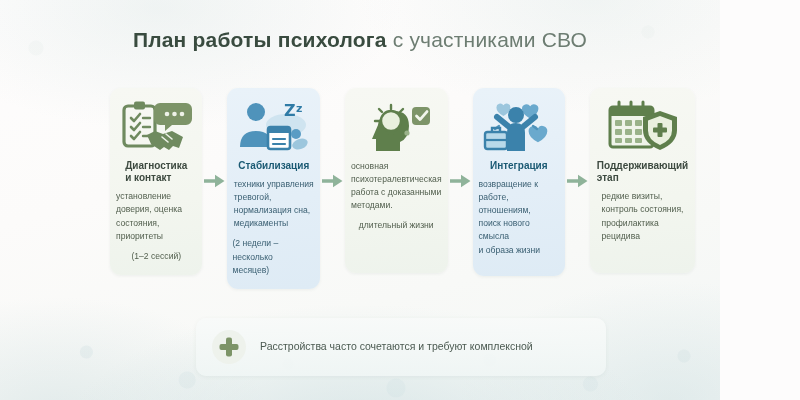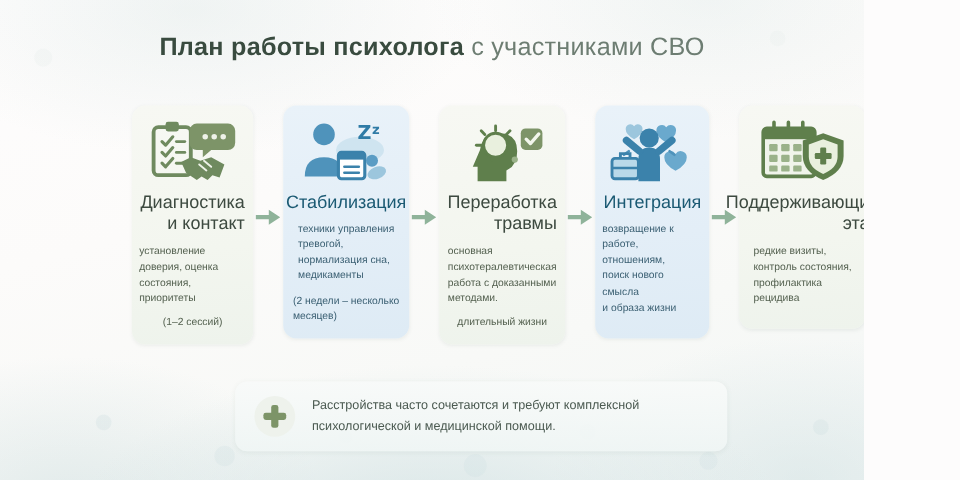--- a/index.html
+++ b/index.html
@@ -96,24 +96,24 @@
   }
   .card-icon {
     height: 58px;
     width: 76px;
     display: flex;
     align-items: center;
     justify-content: center;
     margin-bottom: 4px;
   }
   .card-title {
-    font-size: 15px;
-    font-weight: normal;
+    font-size: 10px;
+    font-weight: bold;
     line-height: 1.22;
-    text-align: right;
+    text-align: left;
     margin-bottom: 6px;
     padding: 0 2px;
   }
   .card.green .card-title { color: #3d4a40; }
   .card.blue  .card-title { color: #1b5a73; }
   .card-desc {
     font-size: 8.6px;
     line-height: 1.52;
     text-align: left;
     padding: 0 1px;
@@ -258,21 +258,20 @@
           <line x1="33" y1="6" x2="33" y2="10" stroke="#5f7f4c" stroke-width="2.4" stroke-linecap="round"></line>
           <line x1="21" y1="10" x2="24" y2="13" stroke="#5f7f4c" stroke-width="2.4" stroke-linecap="round"></line>
           <line x1="45" y1="10" x2="42" y2="13" stroke="#5f7f4c" stroke-width="2.4" stroke-linecap="round"></line>
           <line x1="17" y1="22" x2="21" y2="22" stroke="#5f7f4c" stroke-width="2.4" stroke-linecap="round"></line>
 
           <rect x="54" y="8" width="18" height="18" rx="4" fill="#7d9468"></rect>
           <path d="M58.5 17 l3.5 3.6 l7 -8" fill="none" stroke="#f2f6ec" stroke-width="2.8" stroke-linecap="round" stroke-linejoin="round"></path>
           <circle cx="49" cy="34" r="2.6" fill="#9ab289"></circle>
         </svg>
       </div>
-      <div class="card-title">Переработка<br>травмы</div>
       <div class="card-desc">основная<br>психотералевтическая<br>работа с доказанными<br>методами.</div>
       <div class="card-note">длительный жизни</div>
     </div>
 
     <div class="arrow">
       <svg width="21" height="14" viewBox="0 0 21 14">
         <path d="M0 5.2 h11 v-4.4 l9.5 6.2 l-9.5 6.2 v-4.4 h-11 z" fill="#8fb39a"></path>
       </svg>
     </div>
 
@@ -346,17 +345,16 @@
 
   <div id="banner">
     <div id="banner-icon">
       <svg width="22" height="22" viewBox="0 0 22 22">
         <rect x="8" y="1.5" width="6" height="19" rx="2" fill="#7d9468"></rect>
         <rect x="1.5" y="8" width="19" height="6" rx="2" fill="#7d9468"></rect>
       </svg>
     </div>
     <div id="banner-text">
       <div>Расстройства часто сочетаются и требуют комплексной</div>
-      <div>психологической и медицинской помощи.</div>
     </div>
   </div>
 
 </div>
 
 </body></html>

